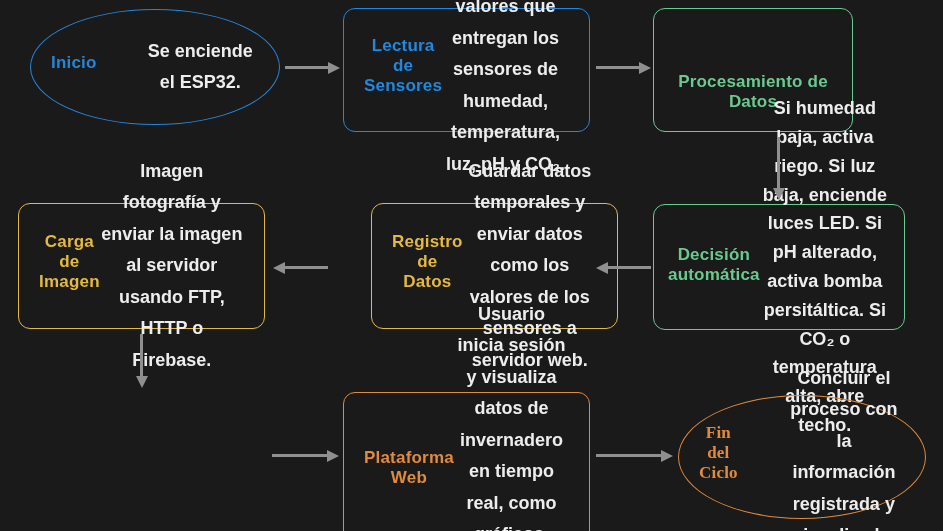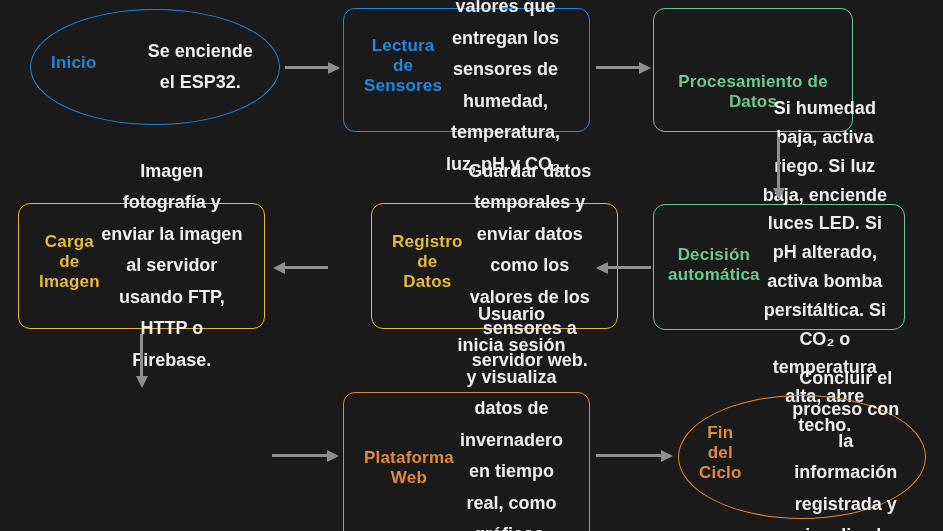--- a/index.html
+++ b/index.html
@@ -75,21 +75,21 @@
     <div class="node-body" style="line-height:1.6;">Si humedad baja, activa riego. Si luz baja, enciende luces LED. Si pH alterado, activa bomba persitáltica. Si CO₂ o temperatura alta, abre techo.</div>
   </div>
 
 
   <div class="node box" style="left: 343px; top: 392px; width: 247px; height: 160px; border-color: rgb(224, 138, 60); justify-content: center;">
     <div class="node-title" style="color: rgb(224, 138, 60);">Plataforma Web</div>
     <div class="node-body">Usuario inicia sesión y visualiza datos de invernadero en tiempo real, como gráficos, alertas e historial de fotos.</div>
   </div>
 
   <div class="node ellipse" style="left: 678px; top: 395px; width: 248px; height: 124px; border-color: rgb(224, 138, 60);">
-    <div class="node-title" style="color: rgb(224, 138, 60);">Fin del Ciclo</div>
+    <div class="node-title" style="color: rgb(224, 138, 60); font-family: Liberation Serif, serif;">Fin del Ciclo</div>
     <div class="node-body">Concluir el proceso con la información registrada y visualizada.</div>
   </div>
 
   <div class="arrow right" style="left:285px; top:66px; width:44px;"></div>
   <div class="arrow right" style="left:596px; top:66px; width:44px;"></div>
   <div class="arrow down" style="left:777px; top:137px; height:52px;"></div>
   <div class="arrow left" style="left:607px; top:266px; width:44px;"></div>
   <div class="arrow left" style="left:284px; top:266px; width:44px;"></div>
   <div class="arrow down" style="left:140px; top:334px; height:43px;"></div>
   <div class="arrow right" style="left:272px; top:454px; width:56px;"></div>

